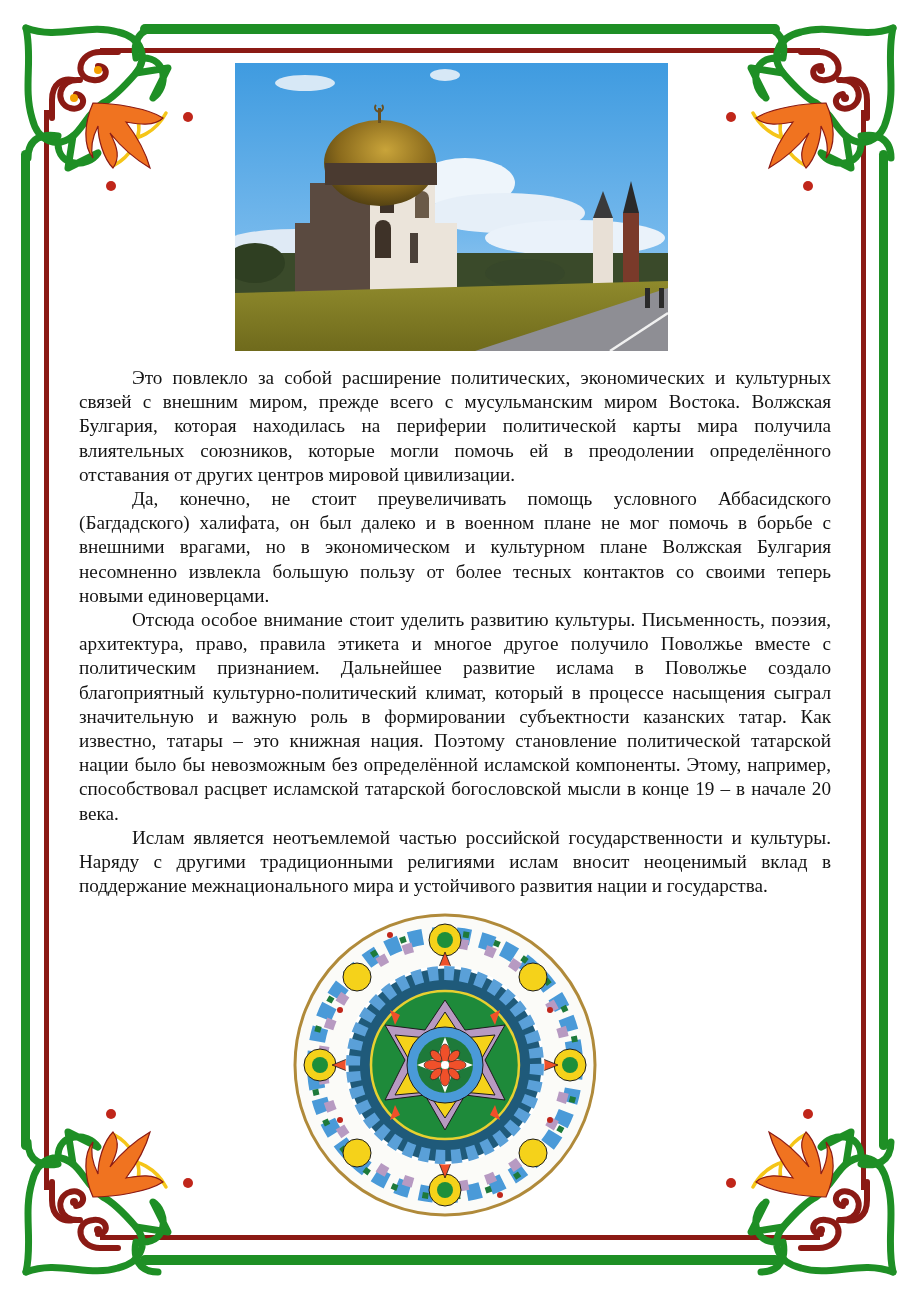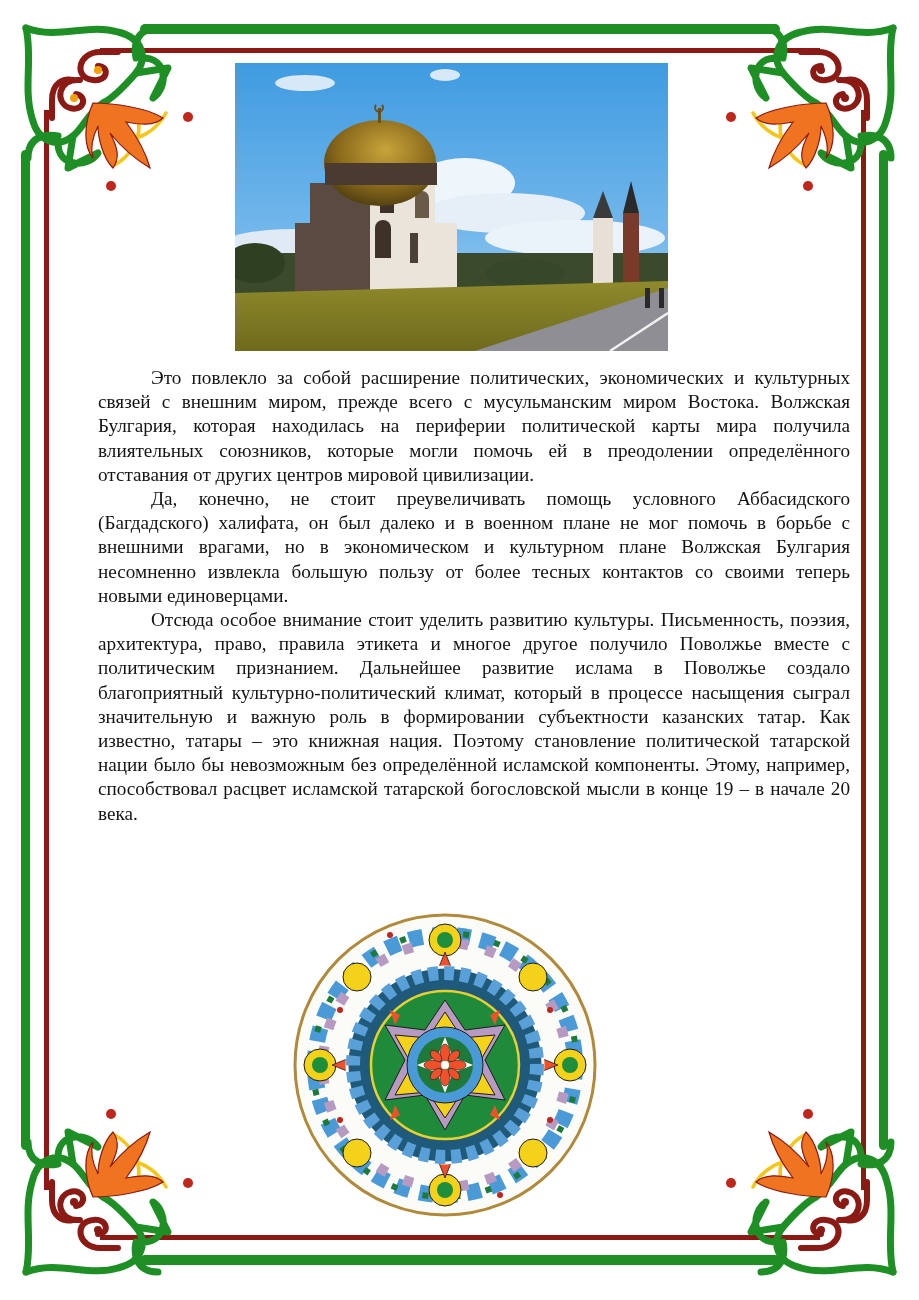--- a/index.html
+++ b/index.html
@@ -24,21 +24,21 @@
   .c-tl { left:18px;  top:18px; }
   .c-tr { left:701px; top:18px; transform:scaleX(-1); }
   .c-bl { left:18px;  top:1082px; transform:scaleY(-1); }
   .c-br { left:701px; top:1082px; transform:scale(-1,-1); }
 
   
   .photo { position:absolute; left:235px; top:63px; width:433px; height:288px; overflow:hidden; }
   .photo svg { display:block; }
 
   
-  .text { position:absolute; left:98px; top:366px; width:752px;
+  .text { position:absolute; left:79px; top:366px; width:752px;
           font-size:19.2px; line-height:24.2px; color:#141414; text-align:justify; }
   .text p { margin:0; text-indent:53px; }
 
   
   .plate { position:absolute; left:290px; top:910px; width:310px; height:310px; }
 </style>
 </head>
 <body>
 
 <div class="page">
@@ -189,20 +189,21 @@
 
       <rect x="410" y="225" width="5" height="20" fill="#2a2a2a"></rect>
       <rect x="424" y="225" width="5" height="20" fill="#2a2a2a"></rect>
     </svg>
   </div>
 
   <div class="text">
     <p>Это повлекло за собой расширение политических, экономических и культурных связей с внешним миром, прежде всего с мусульманским миром Востока. Волжская Булгария, которая находилась на периферии политической карты мира получила влиятельных союзников, которые могли помочь ей в преодолении определённого отставания от других центров мировой цивилизации.</p>
     <p>Да, конечно, не стоит преувеличивать помощь условного Аббасидского (Багдадского) халифата, он был далеко и в военном плане не мог помочь в борьбе с внешними врагами, но в экономическом и культурном плане Волжская Булгария несомненно извлекла большую пользу от более тесных контактов со своими теперь новыми единоверцами.</p>
     <p>Отсюда особое внимание стоит уделить развитию культуры. Письменность, поэзия, архитектура, право, правила этикета и многое другое получило Поволжье вместе с политическим признанием. Дальнейшее развитие ислама в Поволжье создало благоприятный культурно-политический климат, который в процессе насыщения сыграл значительную и важную роль в формировании субъектности казанских татар. Как известно, татары – это книжная нация. Поэтому становление политической татарской нации было бы невозможным без определённой исламской компоненты. Этому, например, способствовал расцвет исламской татарской богословской мысли в конце 19 – в начале 20 века.</p>
+    <p>Ислам является неотъемлемой частью российской государственности и культуры. Наряду с другими традиционными религиями ислам вносит неоценимый вклад в поддержание межнационального мира и устойчивого развития нации и государства.</p>
   </div>
 
   <svg class="plate" viewBox="0 0 310 310">
     <circle cx="155" cy="155" r="150" fill="#fbfbf8" stroke="#b08a3a" stroke-width="3"></circle>
 
     <g>
       <circle cx="155" cy="155" r="130" fill="none" stroke="#4a9ad8" stroke-width="16" stroke-dasharray="14 10"></circle>
       <circle cx="155" cy="155" r="122" fill="none" stroke="#b79ac2" stroke-width="10" stroke-dasharray="10 18"></circle>
       <circle cx="155" cy="155" r="132" fill="none" stroke="#1e7a3a" stroke-width="6" stroke-dasharray="6 26"></circle>
     </g>

